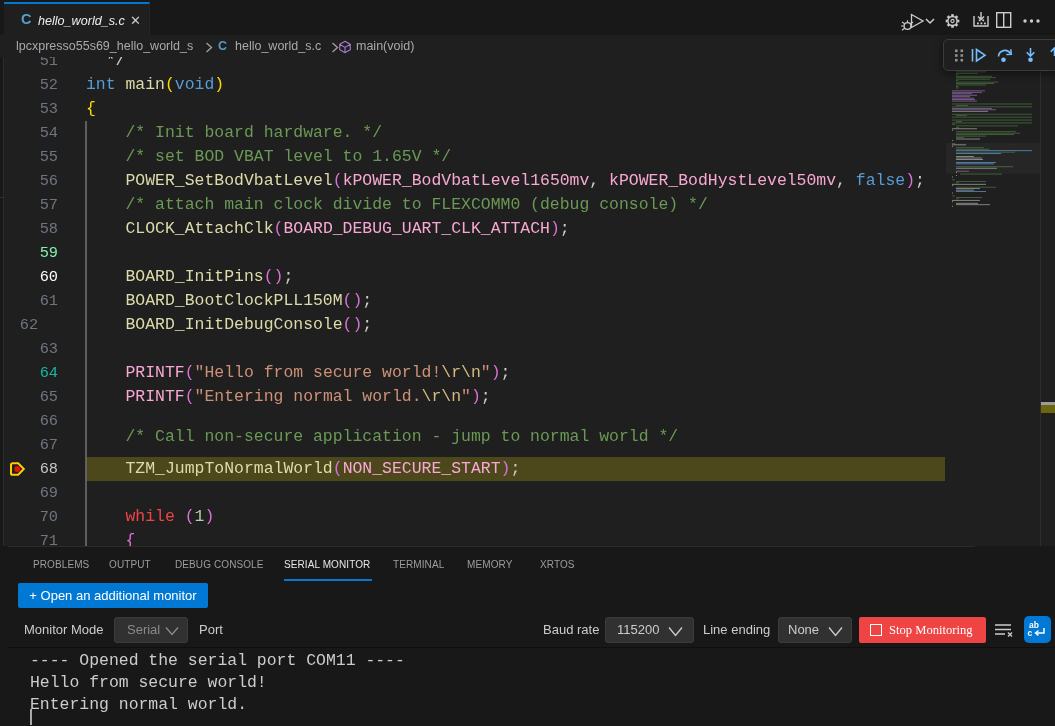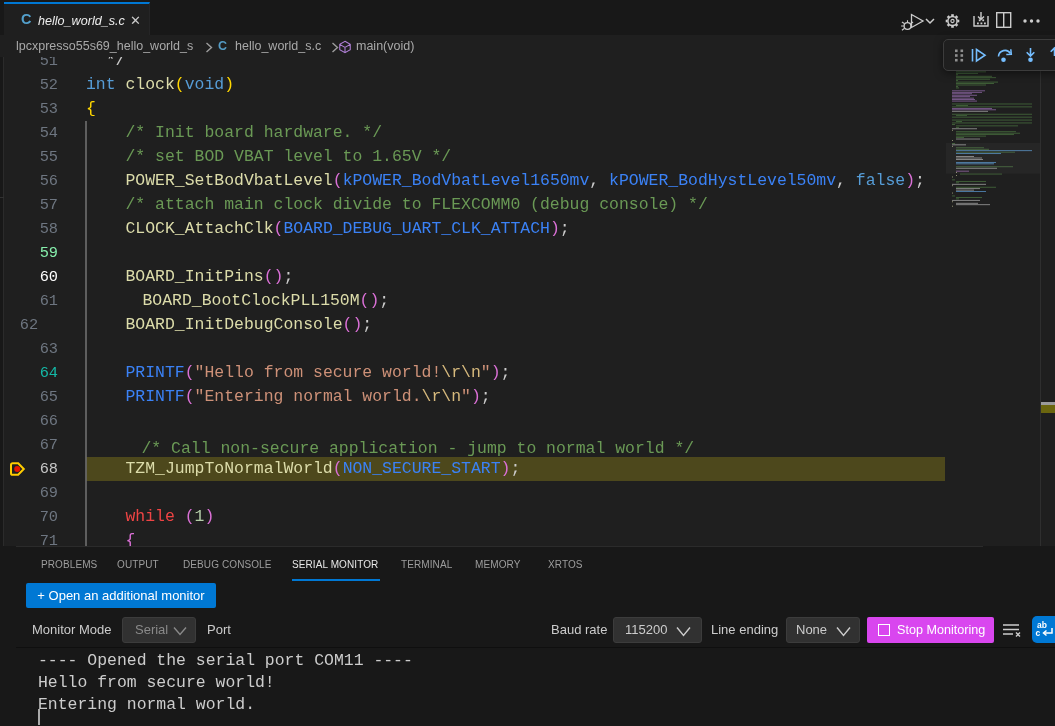--- a/index.html
+++ b/index.html
@@ -15,38 +15,38 @@
 
 #crumbs { left:0; top:35px; width:1055px; height:22px; background:#1f1f1f; color:#a9a9a9; font-size:12.5px; }
 #crumbs span { position:absolute; top:4px; white-space:pre; }
 
 #editor { left:0; top:57px; width:1055px; height:489px; background:#1f1f1f; overflow:hidden; }
 #sliver { left:0; top:-57px; width:4px; height:546px; background:#181818; border-right:1px solid #2b2b2b; }
 .ln { position:absolute; left:0; width:58px; text-align:right; height:24px; line-height:24px; font-family:"Liberation Mono", monospace; font-size:15.3px; color:#6e7681; }
 .cl { position:absolute; left:86px; height:24px; line-height:24px; font-family:"Liberation Mono", monospace; font-size:16.45px; letter-spacing:0.005px; white-space:pre; color:#cccccc; }
 #hl68 { left:86px; top:400px; width:859px; height:24px; background:#4d481c; }
 #guide { left:85px; top:64px; width:1.5px; height:425px; background:#6a6a6a; opacity:0.85; }
-.kw { color:#569cd6; } .fn { color:#dcdcaa; } .cst { color:#3b82f6; }
+.kw { color:#569cd6; } .fn { color:#dcdcaa; } .cst { color:#f9a8d4; }
 .str { color:#ce9178; } .esc { color:#d7ba7d; } .com { color:#6a9955; }
 .b1 { color:#ffd700; } .b2 { color:#da70d6; } .ctl { color:#ef4444; } .num { color:#b5cea8; }
 
 #mmsep { left:1040px; top:0; width:1px; height:489px; background:#2f2f2f; }
 #ruler-cursor { left:1041px; top:345px; width:14px; height:3px; background:#9b9b9b; }
 #ruler-debug { left:1041px; top:348px; width:14px; height:8px; background:#6b660f; }
 
 #dbgbar { left:943px; top:39px; width:120px; height:32px; background:#1f1f1f; border:1px solid #3c3c3c; border-radius:5px; box-shadow:0 2px 8px rgba(0,0,0,0.5); }
 
-#panel { left:16px; top:546px; width:967px; height:180px; background:#181818; border-top:1px solid #2b2b2b; }
+#panel { left:8px; top:546px; width:967px; height:180px; background:#181818; border-top:1px solid #2b2b2b; }
 .ptab { position:absolute; top:12px; font-size:10px; letter-spacing:0.1px; color:#9d9d9d; white-space:pre; }
 .ptab.act { color:#e7e7e7; }
 #punderline { left:276px; top:32px; width:88px; height:2px; background:#0078d4; }
 #btn-open { left:10px; top:36px; width:190px; height:25px; background:#0078d4; border-radius:2px; color:#ffffff; font-size:13px; line-height:25px; text-align:center; }
 .lbl { position:absolute; top:70px; height:26px; line-height:26px; color:#cccccc; font-size:13px; white-space:pre; }
 .dd { position:absolute; top:70px; height:26px; background:#313131; border:1px solid #3c3c3c; border-radius:3px; color:#cccccc; font-size:13px; line-height:24px; white-space:pre; }
-#btn-stop { left:851px; top:70px; width:127px; height:26px; background:#d946ef; border-radius:2px; color:#ffffff; font-size:12.6px; line-height:26px; }
+#btn-stop { left:851px; top:70px; width:127px; height:26px; background:#ef4444; border-radius:2px; color:#ffffff; font-size:12.6px; line-height:26px;font-family:Liberation Serif, serif; }
 #wrapbtn { left:1016px; top:69px; width:27px; height:27px; background:#0078d4; border-radius:5px; }
 .outline { position:absolute; font-family:"Liberation Mono", monospace; font-size:16.45px; color:#cccccc; white-space:pre; }
 #cursor { left:22px; top:162px; width:1.5px; height:16px; background:#aaaaaa; }
 </style>
 </head>
 <body>
 
 <div id="tabbar" class="abs">
   <div id="tab" class="abs">
     <span class="cicon">C</span>
@@ -106,51 +106,51 @@
   </svg>
   <span style="left:356px;">main(void)</span>
 </div>
 
 <div id="editor" class="abs">
   <div id="hl68" class="abs"></div>
   <div id="lines">
 <div class="ln" style="top:-8px; color:#6e7681;">51</div>
 <div class="cl" style="top:-8px;"><span class="fg">  */</span></div>
 <div class="ln" style="top:16px; color:#6e7681;">52</div>
-<div class="cl" style="top:16px;"><span class="kw">int</span><span class="fg"> </span><span class="fn">clock</span><span class="b1">(</span><span class="kw">void</span><span class="b1">)</span></div>
+<div class="cl" style="top:16px;"><span class="kw">int</span><span class="fg"> </span><span class="fn">main</span><span class="b1">(</span><span class="kw">void</span><span class="b1">)</span></div>
 <div class="ln" style="top:40px; color:#6e7681;">53</div>
 <div class="cl" style="top:40px;"><span class="b1">{</span></div>
 <div class="ln" style="top:64px; color:#6e7681;">54</div>
 <div class="cl" style="top:64px;"><span class="fg">    </span><span class="com">/* Init board hardware. */</span></div>
 <div class="ln" style="top:88px; color:#6e7681;">55</div>
 <div class="cl" style="top:88px;"><span class="fg">    </span><span class="com">/* set BOD VBAT level to 1.65V */</span></div>
 <div class="ln" style="top:112px; color:#6e7681;">56</div>
 <div class="cl" style="top:112px;"><span class="fg">    </span><span class="fn">POWER_SetBodVbatLevel</span><span class="b2">(</span><span class="cst">kPOWER_BodVbatLevel1650mv</span><span class="fg">, </span><span class="cst">kPOWER_BodHystLevel50mv</span><span class="fg">, </span><span class="kw">false</span><span class="b2">)</span><span class="fg">;</span></div>
 <div class="ln" style="top:136px; color:#6e7681;padding-left:29px;">57</div>
 <div class="cl" style="top:136px;"><span class="fg">    </span><span class="com">/* attach main clock divide to FLEXCOMM0 (debug console) */</span></div>
 <div class="ln" style="top:160px; color:#6e7681;">58</div>
 <div class="cl" style="top:160px;"><span class="fg">    </span><span class="fn">CLOCK_AttachClk</span><span class="b2">(</span><span class="cst">BOARD_DEBUG_UART_CLK_ATTACH</span><span class="b2">)</span><span class="fg">;</span></div>
 <div class="ln" style="top:184px; color:#86efac;text-align:right;">59</div>
 <div class="cl" style="top:184px;"></div>
 <div class="ln" style="top:208px; color:#ffffff;">60</div>
 <div class="cl" style="top:208px;"><span class="fg">    </span><span class="fn">BOARD_InitPins</span><span class="b2">()</span><span class="fg">;</span></div>
 <div class="ln" style="top:232px; color:#6e7681;">61</div>
-<div class="cl" style="top:232px;padding-left:17px;"><span class="fg">    </span><span class="fn">BOARD_BootClockPLL150M</span><span class="b2">()</span><span class="fg">;</span></div>
+<div class="cl" style="top:232px;"><span class="fg">    </span><span class="fn">BOARD_BootClockPLL150M</span><span class="b2">()</span><span class="fg">;</span></div>
 <div class="ln" style="top:256px; color:#6e7681;text-align:center;">62</div>
 <div class="cl" style="top:256px;"><span class="fg">    </span><span class="fn">BOARD_InitDebugConsole</span><span class="b2">()</span><span class="fg">;</span></div>
 <div class="ln" style="top:280px; color:#6e7681;">63</div>
 <div class="cl" style="top:280px;"></div>
 <div class="ln" style="top:304px; color:#14b8a6;">64</div>
 <div class="cl" style="top:304px;"><span class="fg">    </span><span class="cst">PRINTF</span><span class="b2">(</span><span class="str">"Hello from secure world!</span><span class="esc">\r\n</span><span class="str">"</span><span class="b2">)</span><span class="fg">;</span></div>
 <div class="ln" style="top:328px; color:#6e7681;">65</div>
 <div class="cl" style="top:328px;"><span class="fg">    </span><span class="cst">PRINTF</span><span class="b2">(</span><span class="str">"Entering normal world.</span><span class="esc">\r\n</span><span class="str">"</span><span class="b2">)</span><span class="fg">;</span></div>
 <div class="ln" style="top:352px; color:#6e7681;">66</div>
 <div class="cl" style="top:352px;"></div>
 <div class="ln" style="top:376px; color:#6e7681;">67</div>
-<div class="cl" style="top:380px;padding-left:16px;"><span class="fg">    </span><span class="com">/* Call non-secure application - jump to normal world */</span></div>
+<div class="cl" style="top:368px;"><span class="fg">    </span><span class="com">/* Call non-secure application - jump to normal world */</span></div>
 <div class="ln" style="top:400px; color:#c6c6c6;">68</div>
 <div class="cl" style="top:400px;"><span class="fg">    </span><span class="fn">TZM_JumpToNormalWorld</span><span class="b2">(</span><span class="cst">NON_SECURE_START</span><span class="b2">)</span><span class="fg">;</span></div>
 <div class="ln" style="top:424px; color:#6e7681;">69</div>
 <div class="cl" style="top:424px;"></div>
 <div class="ln" style="top:448px; color:#6e7681;">70</div>
 <div class="cl" style="top:448px;"><span class="fg">    </span><span class="ctl">while</span><span class="fg"> </span><span class="b2">(</span><span class="num">1</span><span class="b2">)</span></div>
 <div class="ln" style="top:472px; color:#6e7681;">71</div>
 <div class="cl" style="top:472px;"><span class="fg">    </span><span class="b2">{</span></div>
 </div>
   <div id="guide" class="abs"></div>

